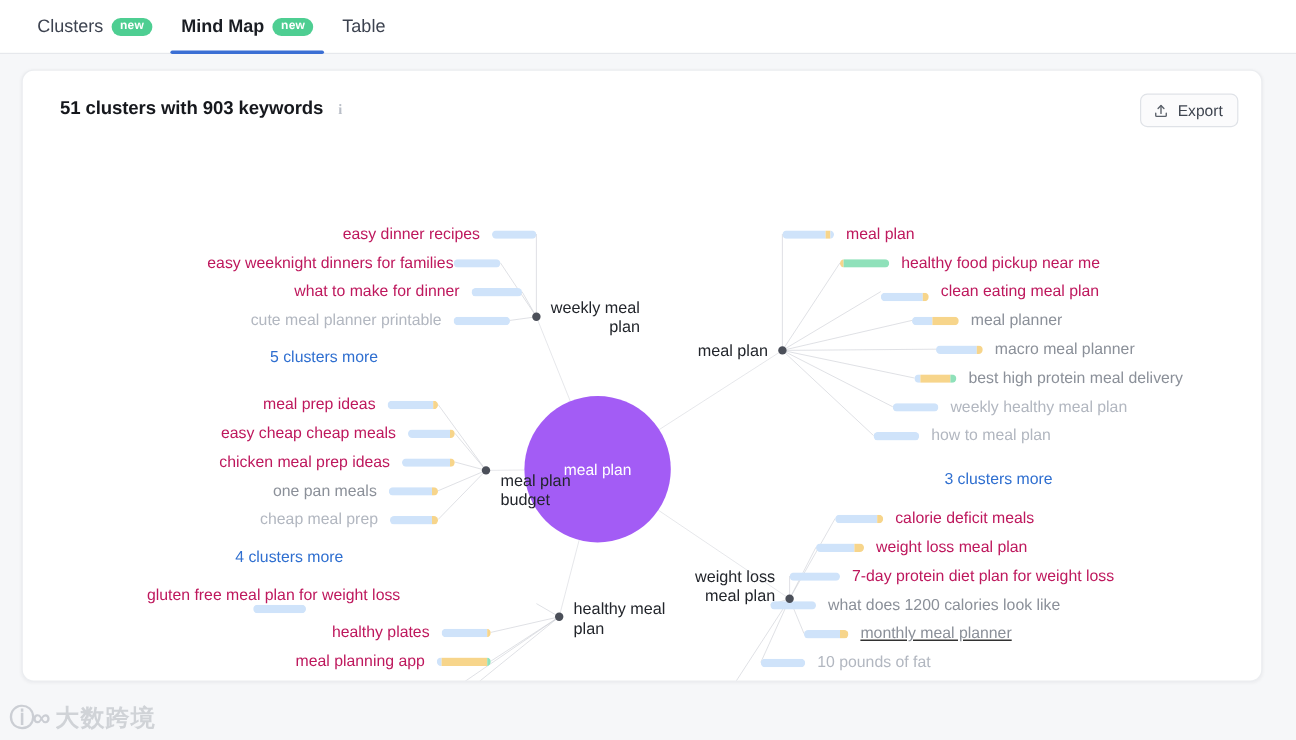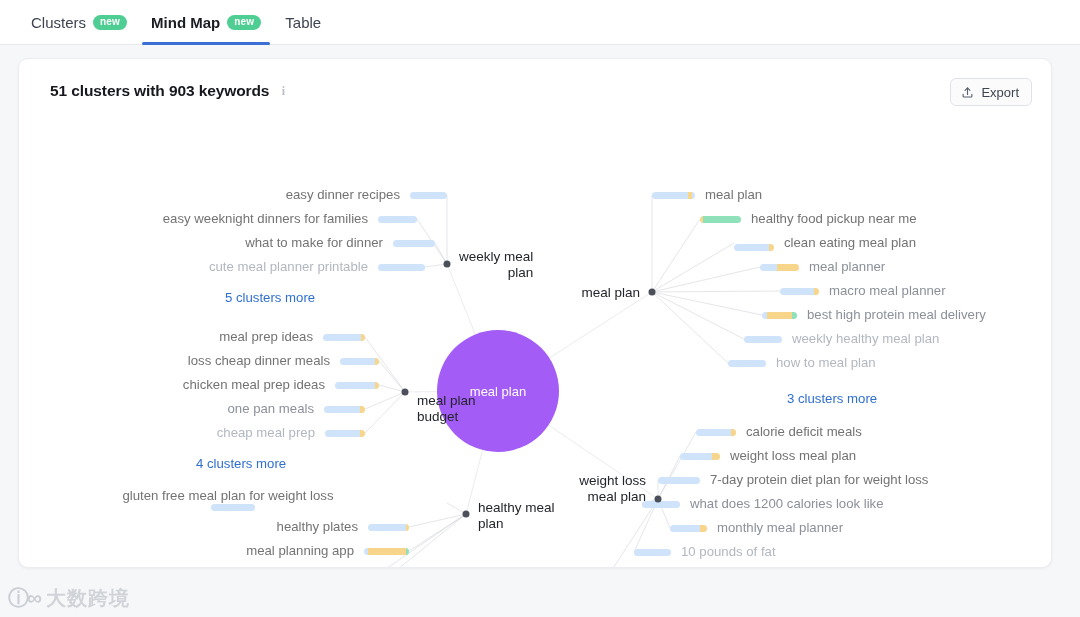--- a/index.html
+++ b/index.html
@@ -96,21 +96,21 @@
   }
 
   
   .kw {
     position: absolute; display: flex; align-items: center;
     height: 16px; font-size: 13.2px; white-space: nowrap;
     line-height: 16px;
   }
   .kw.right-align { flex-direction: row; justify-content: flex-end; }
   .kw.left-align  { flex-direction: row; justify-content: flex-start; }
-  .kw-text { color: #737373; }
+  .kw-text { color: #be185d; }
   .kw.dim .kw-text { color: #b2b7c0; }
   .kw.mid .kw-text { color: #8b9099; }
 
   .bar {
     display: flex; height: 7px; border-radius: 4px; overflow: hidden;
     flex: none;
   }
   .seg { height: 7px; }
   .seg.blue   { background: #cfe3fa; }
   .seg.orange { background: #f7d58b; }
@@ -207,21 +207,21 @@
           <div class="center-node" style="left: 418px; top: 209px; height: 122px; width: 122px; background: rgb(163, 92, 245);">
             <span>meal plan</span>
           </div>
           <div class="kw right-align " style="top: 66px; left: 0px; width: 428px; padding-right: 0px;">
             <span class="kw-text" style="margin-right: 10px;">easy dinner recipes</span>
             <div class="bar">
               <div class="seg blue" style="width: 37px;"></div>
             </div>
           </div>
           <div class="kw right-align " style="top: 90px; left: 0px; width: 398px; padding-right: 0px;">
-            <span class="kw-text" style="margin-right: 10px;">easy weeknight dinners for families</span>
+            <span class="kw-text" style="">easy weeknight dinners for families</span>
             <div class="bar">
               <div class="seg blue" style="width: 39px;"></div>
             </div>
           </div>
           <div class="kw right-align " style="top: 114px; left: 0px; width: 416px; padding-right: 0px;">
             <span class="kw-text" style="margin-right: 10px; text-align: center;">what to make for dinner</span>
             <div class="bar">
               <div class="seg blue" style="width: 42px;"></div>
             </div>
           </div>
@@ -236,21 +236,21 @@
 plan</div>
           <div class="more-link" style="left: 206px; top: 169px;">5 clusters more</div>
           <div class="kw right-align " style="top: 208px; left: 0px; width: 346px; padding-right: 0px;">
             <span class="kw-text" style="margin-right: 10px;">meal prep ideas</span>
             <div class="bar">
               <div class="seg blue" style="width: 38px;"></div>
               <div class="seg orange" style="width: 4px;"></div>
             </div>
           </div>
           <div class="kw right-align " style="top: 232px; left: 0px; width: 360px; padding-right: 0px;">
-            <span class="kw-text" style="margin-right: 10px;">loss cheap dinner meals</span>
+            <span class="kw-text" style="margin-right: 10px;">easy cheap cheap meals</span>
             <div class="bar">
               <div class="seg blue" style="width: 35px;"></div>
               <div class="seg orange" style="width: 4px;"></div>
             </div>
           </div>
           <div class="kw right-align " style="top: 256px; left: 0px; width: 360px; padding-right: 0px;">
             <span class="kw-text" style="margin-right: 10px;">chicken meal prep ideas</span>
             <div class="bar">
               <div class="seg blue" style="width: 40px;"></div>
               <div class="seg orange" style="width: 4px;"></div>
@@ -379,21 +379,21 @@
               <div class="seg blue" style="width: 42px;"></div>
             </div>
             <span class="kw-text" style="margin-left: 10px;">7-day protein diet plan for weight loss</span>
           </div>
           <div class="kw left-align mid" style="top: 375px; left: 623px; right: auto;">
             <div class="bar">
               <div class="seg blue" style="width: 38px;"></div>
             </div>
             <span class="kw-text" style="margin-left: 10px;">what does 1200 calories look like</span>
           </div>
-          <div class="kw left-align mid" style="top: 399px; left: 651px; right: auto;">
+          <div class="kw left-align mid" style="top: 399px; left: 651px; right: auto; text-decoration: underline;">
             <div class="bar">
               <div class="seg blue" style="width: 30px;"></div>
               <div class="seg orange" style="width: 7px;"></div>
             </div>
             <span class="kw-text" style="margin-left: 10px;">monthly meal planner</span>
           </div>
           <div class="kw left-align dim" style="top: 423px; left: 615px; right: auto;">
             <div class="bar">
               <div class="seg blue" style="width: 37px;"></div>
             </div>

